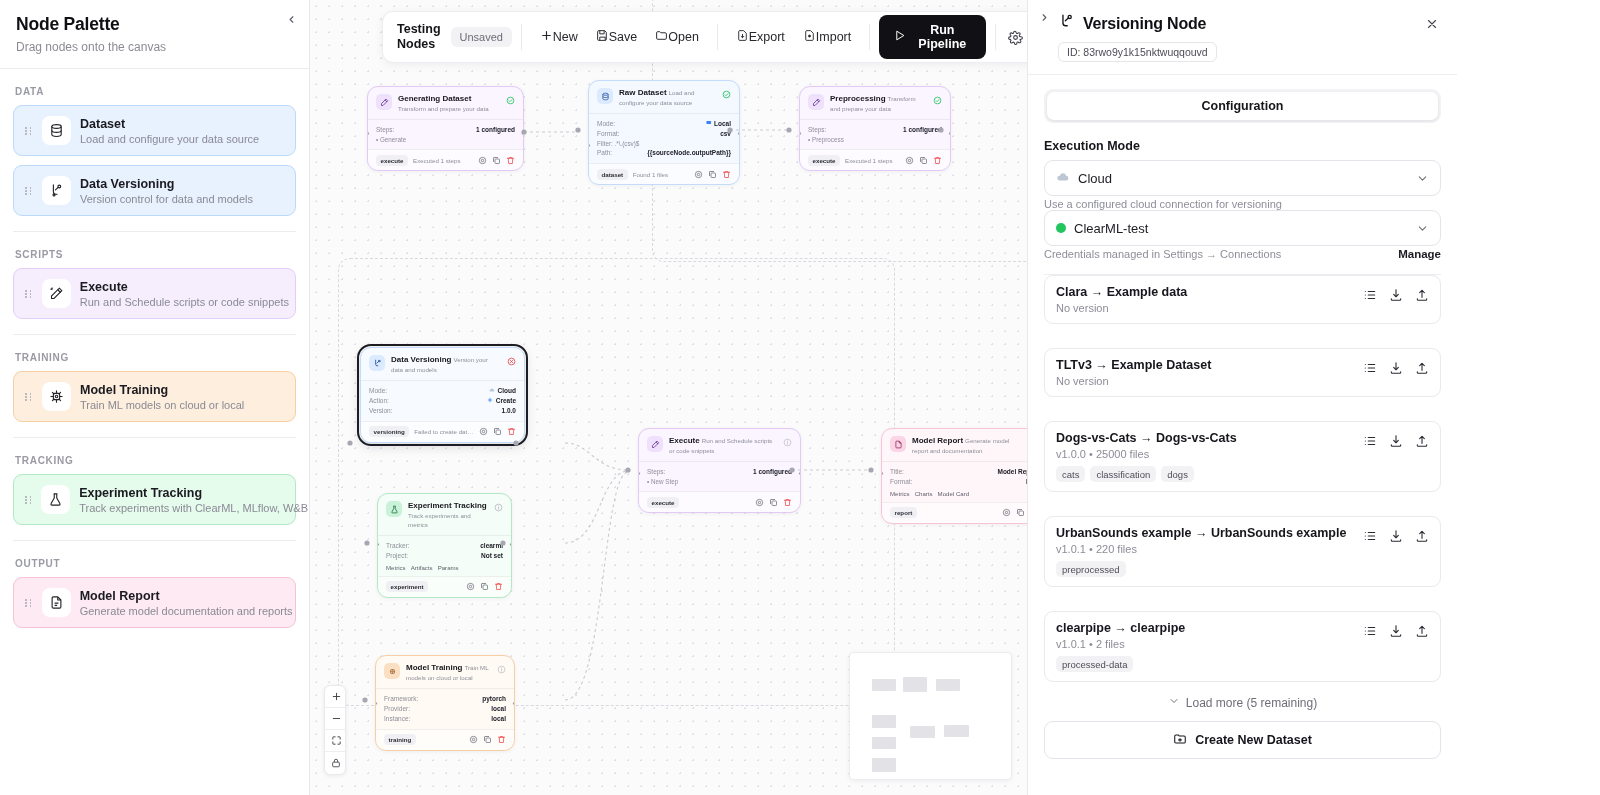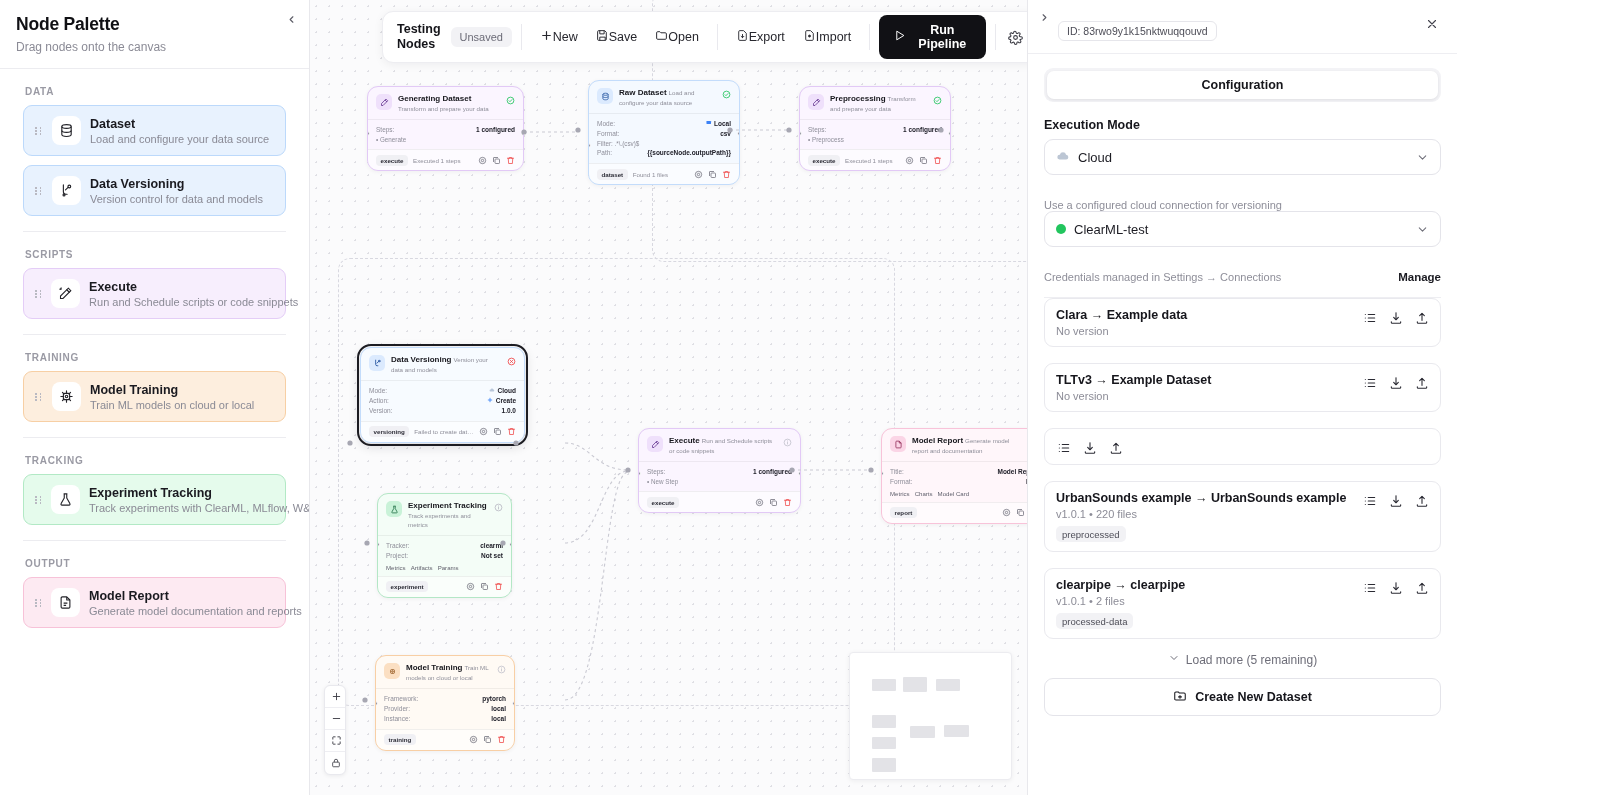--- a/index.html
+++ b/index.html
@@ -21,21 +21,21 @@
   }
   .sb-head { padding: 14px 16px 14px 16px; }
   .sb-title { font-size: 17.5px; font-weight: 700; letter-spacing: -0.2px; color: #101014; }
   .sb-sub { font-size: 12px; color: #8b8b96; margin-top: 5px; }
   .sb-collapse {
     position: absolute; top: 10px; right: 9px; width: 18px; height: 18px;
     display: flex; align-items: center; justify-content: center;
     color: #5c5c66; cursor: pointer;
   }
   .sb-divider { height: 1px; background: #ececf0; margin: 0 0 0 0; }
-  .sb-body { padding: 0 23px; overflow: hidden; }
+  .sb-body { padding: 0 13px; overflow: hidden; }
   .sb-group-label {
     font-size: 10px; font-weight: 600; color: #9a9aa4;
     letter-spacing: 0.7px; margin: 17px 0 8px 2px;
   }
   .pnode {
     display: flex; align-items: center; gap: 9px;
     border: 1px solid; border-radius: 9px;
     padding: 10px 11px; margin-bottom: 9px;
     cursor: grab;
   }
@@ -191,29 +191,29 @@
     border-radius: 7px; color: #77777f; cursor: pointer; }
   .tab.active { background: #fff; color: #15151a; font-weight: 700;
     box-shadow: 0 1px 3px rgba(20,20,30,.09); }
   .fld-label { font-size: 12.5px; font-weight: 700; color: #16161c; margin: 16px 0 7px; }
   .select {
     display: flex; align-items: center; gap: 8px; height: 36px; padding: 0 11px;
     border: 1px solid #e4e4ea; border-radius: 9px; font-size: 13px; color: #1c1c23;
     cursor: pointer; background: #fff;
   }
   .select .chev { margin-left: auto; color: #6e6e78; display: flex; }
-  .hint { font-size: 11px; color: #8e8e99; margin-top: 24px; display: flex;
+  .hint { font-size: 11px; color: #8e8e99; margin-top: 2px; display: flex;
     align-items: center; justify-content: space-between; }
   .hint .manage { font-size: 11.5px; font-weight: 700; color: #1b1b22; cursor: pointer; }
   .sec-div { height: 1px; background: #eeeef2; margin: 14px 0 0; }
   .sec-head { display: flex; align-items: center; justify-content: space-between; margin: 14px 0 9px; }
   .sec-title { font-size: 12.5px; font-weight: 700; color: #16161c; }
   .refresh { display: flex; align-items: center; gap: 5px; font-size: 11.5px;
     color: #33333c; cursor: pointer; }
-  .ds-list { display: flex; flex-direction: column; gap: 16px; }
+  .ds-list { display: flex; flex-direction: column; gap: 24px; }
   .ds-item {
     border: 1px solid #e9e9ee; border-radius: 9px; padding: 9px 11px;
     display: flex; align-items: flex-start; gap: 8px; background: #fff; cursor: pointer;
   }
   .ds-main { flex: 1 1 auto; min-width: 0; }
   .ds-name { font-size: 12.5px; font-weight: 700; color: #16161c; }
   .ds-meta { font-size: 11px; color: #8c8c97; margin-top: 3px; }
   .ds-tags { display: flex; gap: 5px; margin-top: 6px; flex-wrap: wrap; }
   .ds-tag { font-size: 9.5px; color: #4e4e58; background: #f2f2f5;
     border-radius: 5px; padding: 2.5px 6px; }
@@ -961,20 +961,30 @@
     </div>
   </main>
 
   <aside class="rpanel">
     <div class="rp-expand">
       <svg width="11" height="11" viewBox="0 0 24 24" fill="none" stroke="currentColor" stroke-width="2.4" stroke-linecap="round" stroke-linejoin="round">
           <polyline points="9 18 15 12 9 6"></polyline>
         </svg>
     </div>
     <div class="rp-head">
+      <div class="rp-titlerow">
+        <span>
+          <svg width="17" height="17" viewBox="0 0 24 24" fill="none" stroke="#15151b" stroke-width="1.9" stroke-linecap="round">
+              <path d="M7 3v11a4 4 0 0 0 4 4h2"></path>
+              <circle cx="16.5" cy="5.5" r="2.2"></circle>
+              <path d="M14.6 7.1L10.4 11"></path>
+            </svg>
+        </span>
+        <span class="rp-title">Versioning Node</span>
+      </div>
       <span class="rp-id">ID: 83rwo9y1k15nktwuqqouvd</span>
       <div class="rp-close">
         <svg width="14" height="14" viewBox="0 0 24 24" fill="none" stroke="currentColor" stroke-width="1.9" stroke-linecap="round">
             <path d="M6 6l12 12M18 6L6 18"></path>
           </svg>
       </div>
     </div>
 
     <div class="rp-body">
       <div class="tabs">
@@ -1065,20 +1075,29 @@
                 <svg width="14" height="14" viewBox="0 0 24 24" fill="none" stroke="currentColor" stroke-width="1.9" stroke-linecap="round" stroke-linejoin="round">
                   <path d="M12 16V5"></path>
                   <path d="M8 8l4-4 4 4"></path>
                   <path d="M4 18.5v1a1.5 1.5 0 0 0 1.5 1.5h13a1.5 1.5 0 0 0 1.5-1.5v-1"></path>
                 </svg>
               </span>
           </div>
         </div>
 
         <div class="ds-item">
+          <div class="ds-main">
+            <div class="ds-name">Dogs-vs-Cats → Dogs-vs-Cats</div>
+            <div class="ds-meta">v1.0.0 • 25000 files</div>
+            <div class="ds-tags">
+              <span class="ds-tag">cats</span>
+              <span class="ds-tag">classification</span>
+              <span class="ds-tag">dogs</span>
+            </div>
+          </div>
           <div class="ds-acts">
             <span class="ds-act">
                 <svg width="14" height="14" viewBox="0 0 24 24" fill="none" stroke="currentColor" stroke-width="1.9" stroke-linecap="round">
                   <path d="M9 6h11M9 12h11M9 18h11M4 6h.01M4 12h.01M4 18h.01"></path>
                 </svg>
               </span>
             <span class="ds-act">
                 <svg width="14" height="14" viewBox="0 0 24 24" fill="none" stroke="currentColor" stroke-width="1.9" stroke-linecap="round" stroke-linejoin="round">
                   <path d="M12 3v11"></path>
                   <path d="M8 11l4 4 4-4"></path>

